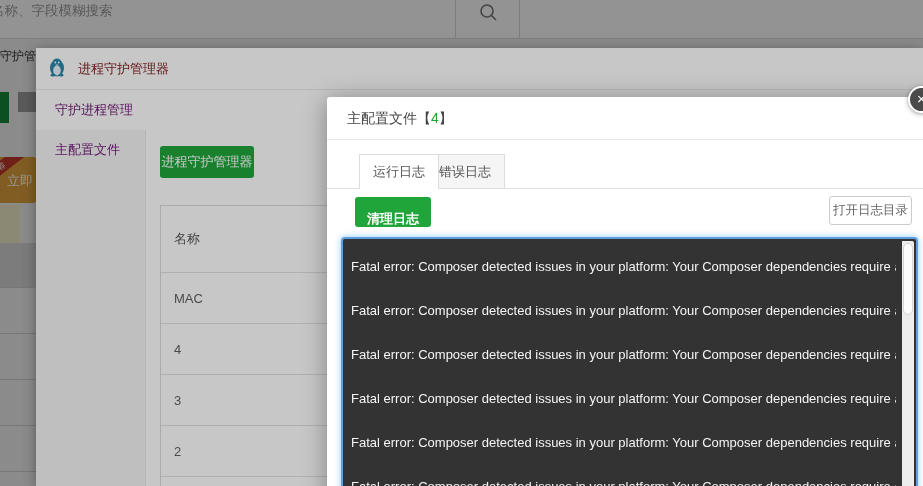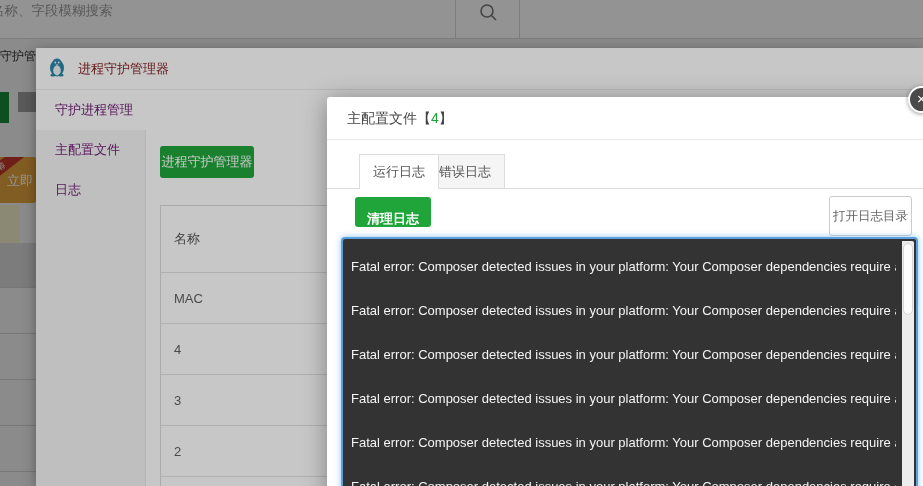--- a/index.html
+++ b/index.html
@@ -44,21 +44,21 @@
   
   .modal { position:absolute; left:327px; top:97px; width:636px; height:430px; z-index:5; background:#fff; border-radius:3px; box-shadow:0 3px 24px rgba(0,0,0,0.35); }
   .modal-titlebar { position:relative; height:43px; border-bottom:1px solid #e8e8e8; line-height:43px; padding-left:20px; font-size:14px; color:#444; }
   .modal-count { color:#20a53a; }
   .tabs-row { position:absolute; left:0; top:57px; width:100%; height:35px; }
   .tabs-line { position:absolute; left:0; right:0; bottom:0; height:1px; background:#ddd; }
   .tab { position:absolute; top:0; height:35px; line-height:33px; padding:0 13px; font-size:13px; color:#555; cursor:pointer; }
   .tab.active { left:32px; background:#fff; border:1px solid #ddd; border-bottom:0; z-index:2; }
   .tab.inactive { left:98px; background:#f5f5f5; border:1px solid #ddd; z-index:1; }
   .clear-btn { position:absolute; left:20px; top:100px; height:30px; padding:13px 12px; background:#20a53a; color:#fff; font-weight:bold; font-size:13px; border:0; border-radius:3px; cursor:pointer; font-family:inherit;margin-left:8px; }
-  .opendir-btn { position:absolute; left:502px; top:99px; width:83px; height:40px; background:#fff; border:1px solid #ccc; border-radius:3px; color:#666; font-size:12.5px; cursor:pointer; font-family:inherit; }
+  .opendir-btn { position:absolute; left:502px; top:99px; width:83px; height:29px; background:#fff; border:1px solid #ccc; border-radius:3px; color:#666; font-size:12.5px; cursor:pointer; font-family:inherit; }
   .logbox { position:absolute; left:14px; top:140px; width:577px; height:284px; background:#333333; border:2px solid #5b9fe0; border-radius:4px; box-shadow:0 0 6px rgba(82,168,236,0.65); overflow:hidden; }
   .log-lines { position:absolute; left:8px; top:6px; right:20px; }
   .log-line { height:44px; line-height:44px; font-size:13px; color:#f5f5f5; white-space:nowrap; overflow:hidden; }
   .log-scrollbar { position:absolute; right:2px; top:2px; bottom:2px; width:12px; background:#ededed; border-radius:0 2px 2px 0; }
   .log-thumb { position:absolute; left:1px; top:2px; width:10px; height:72px; background:#fcfcfc; border:1px solid #d5d5d5; border-radius:5px; }
   .close-btn { position:absolute; left:908px; top:86px; width:27px; height:27px; z-index:6; background:#4a4a4a; border:2px solid #fff; border-radius:50%; color:#fff; font-size:15px; line-height:22px; text-align:center; cursor:pointer; box-shadow:0 1px 4px rgba(0,0,0,0.4); }
 </style>
 </head>
 <body>
 
@@ -110,21 +110,20 @@
           <ellipse cx="5" cy="18.2" rx="2.6" ry="1.4" fill="#2b87a8"></ellipse>
           <ellipse cx="13" cy="18.2" rx="2.6" ry="1.4" fill="#2b87a8"></ellipse>
         </svg>
       </span>
       <span class="panel-title">进程守护管理器</span>
     </div>
     <div class="panel-body">
       <div class="sidebar">
         <div class="side-item active">守护进程管理</div>
         <div class="side-item">主配置文件</div>
-        <div class="side-item">日志</div>
       </div>
       <div class="content">
         <button class="add-btn">进程守护管理器</button>
         <div class="ptable">
           <div class="ptable-header">名称</div>
           <div class="ptable-row">MAC</div>
           <div class="ptable-row">4</div>
           <div class="ptable-row">3</div>
           <div class="ptable-row">2</div>
           <div class="ptable-row">1</div>

